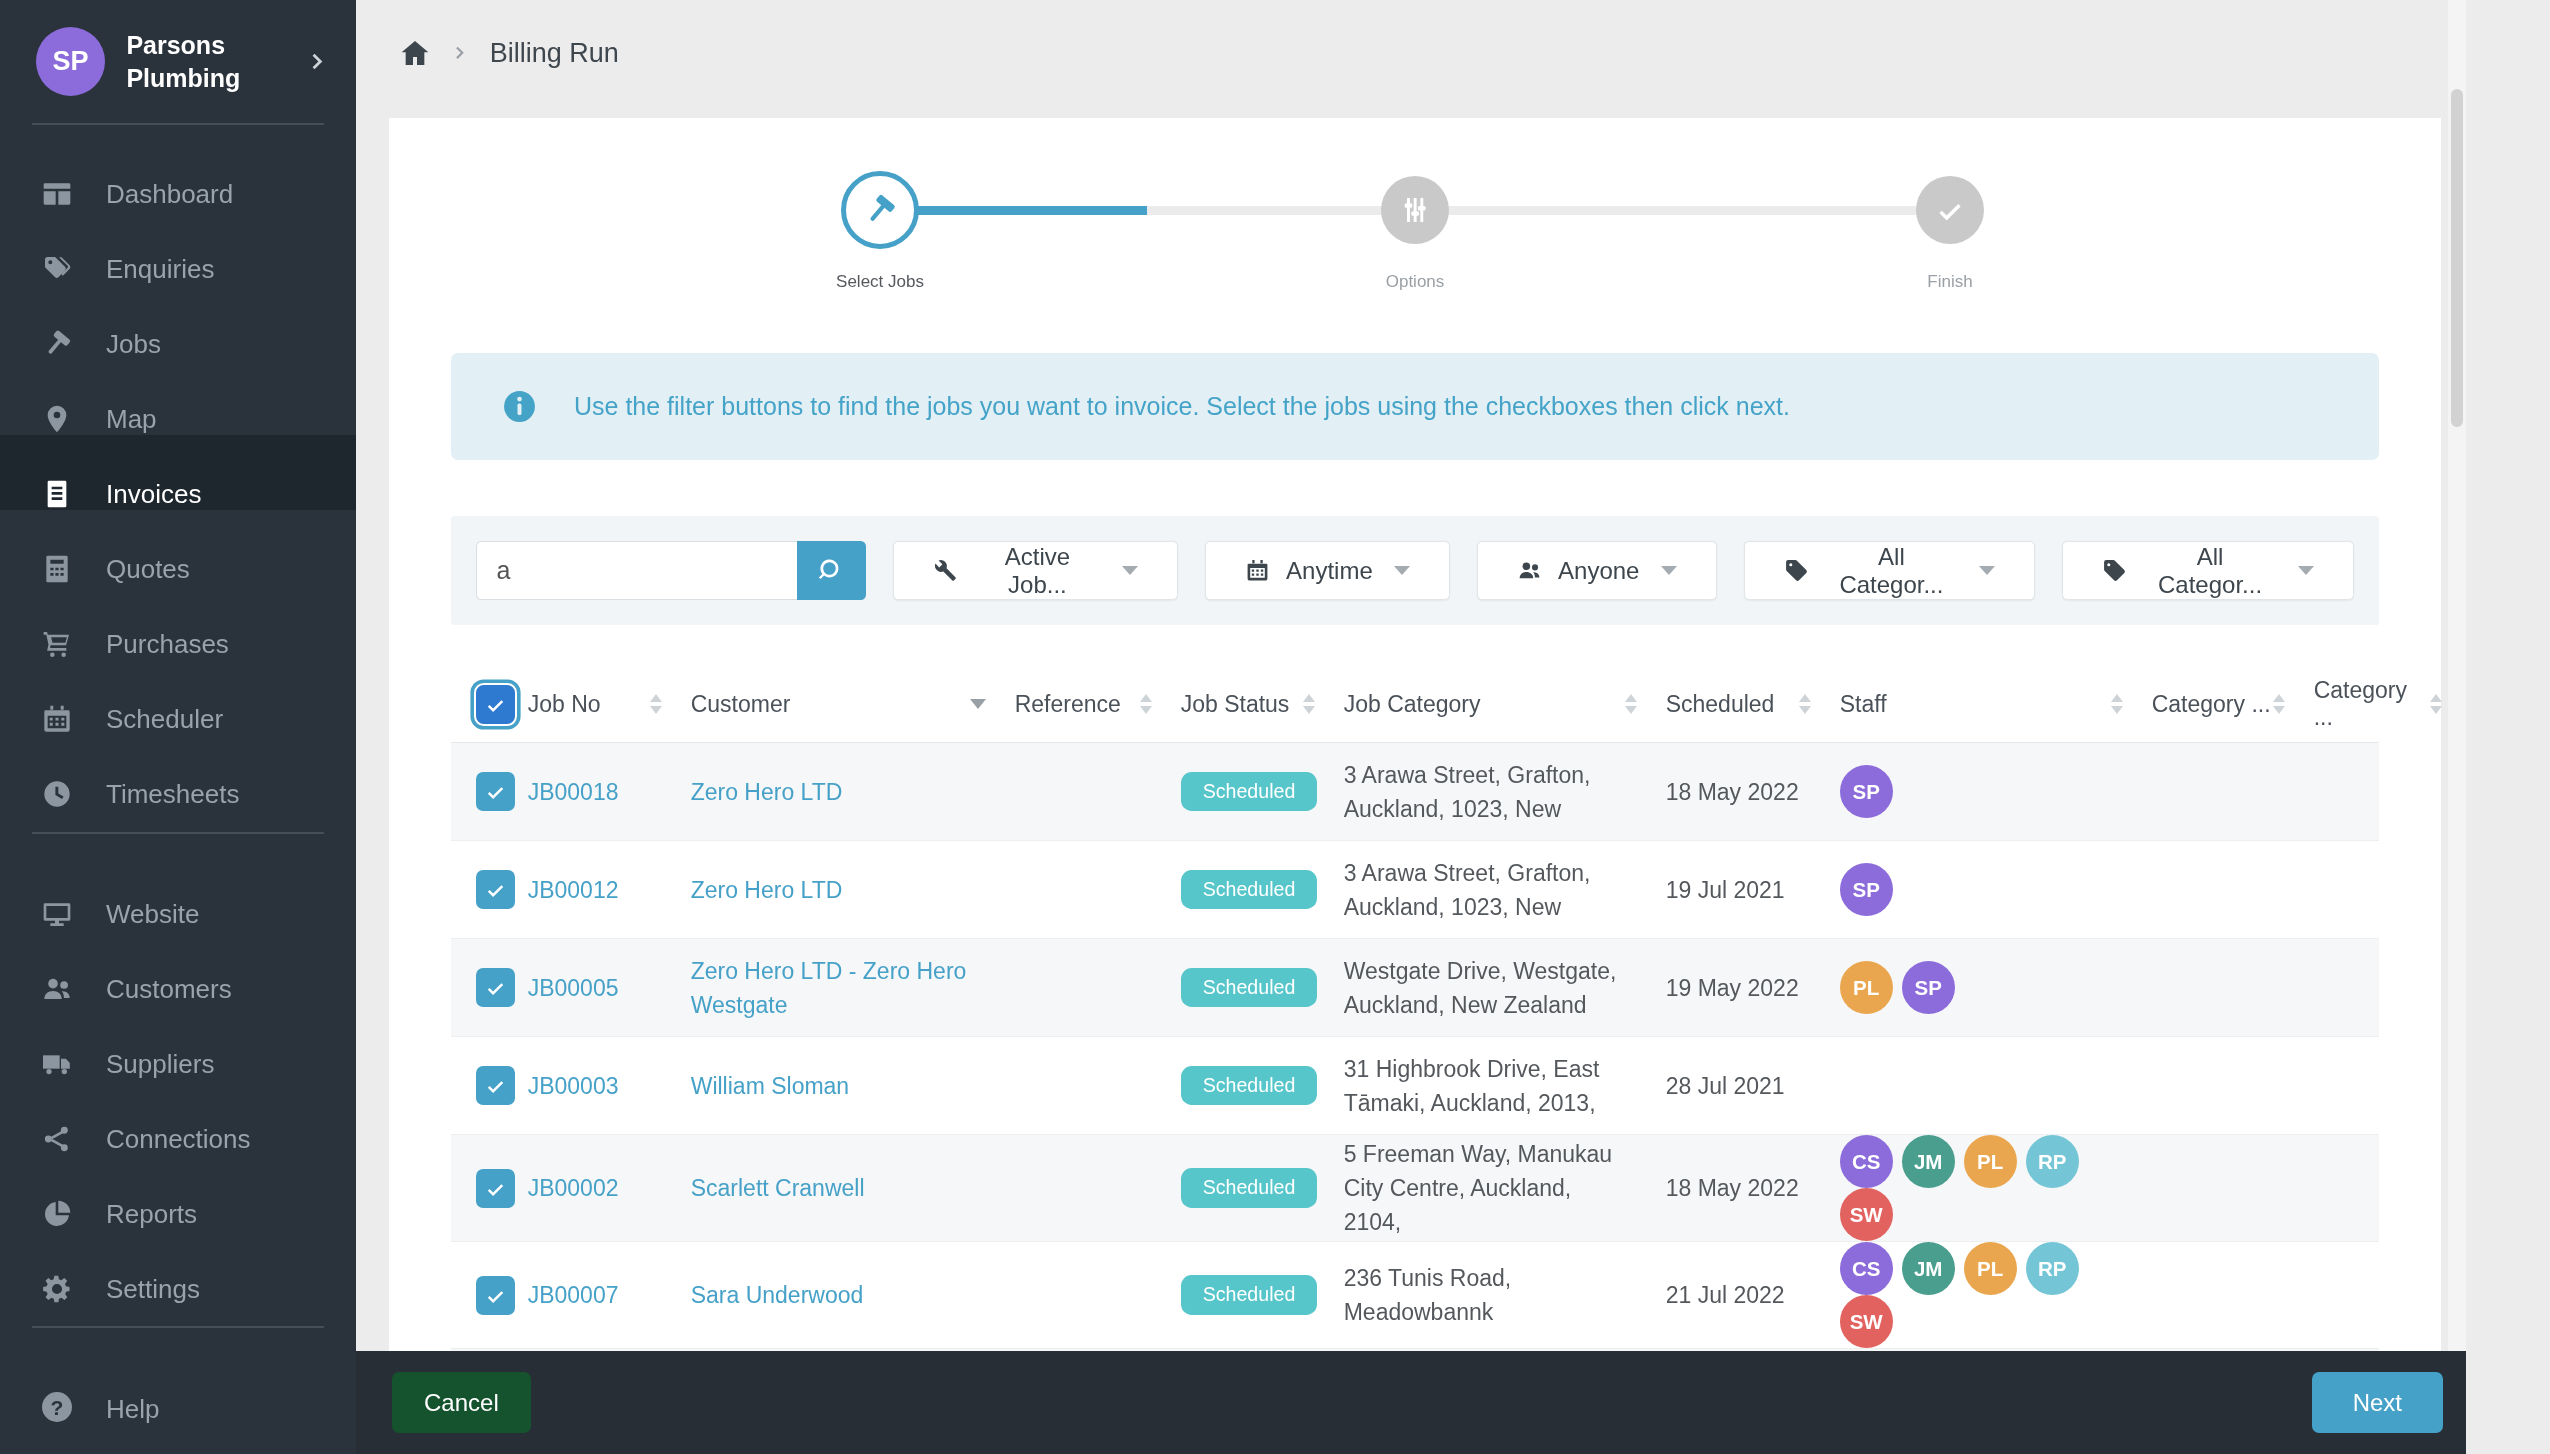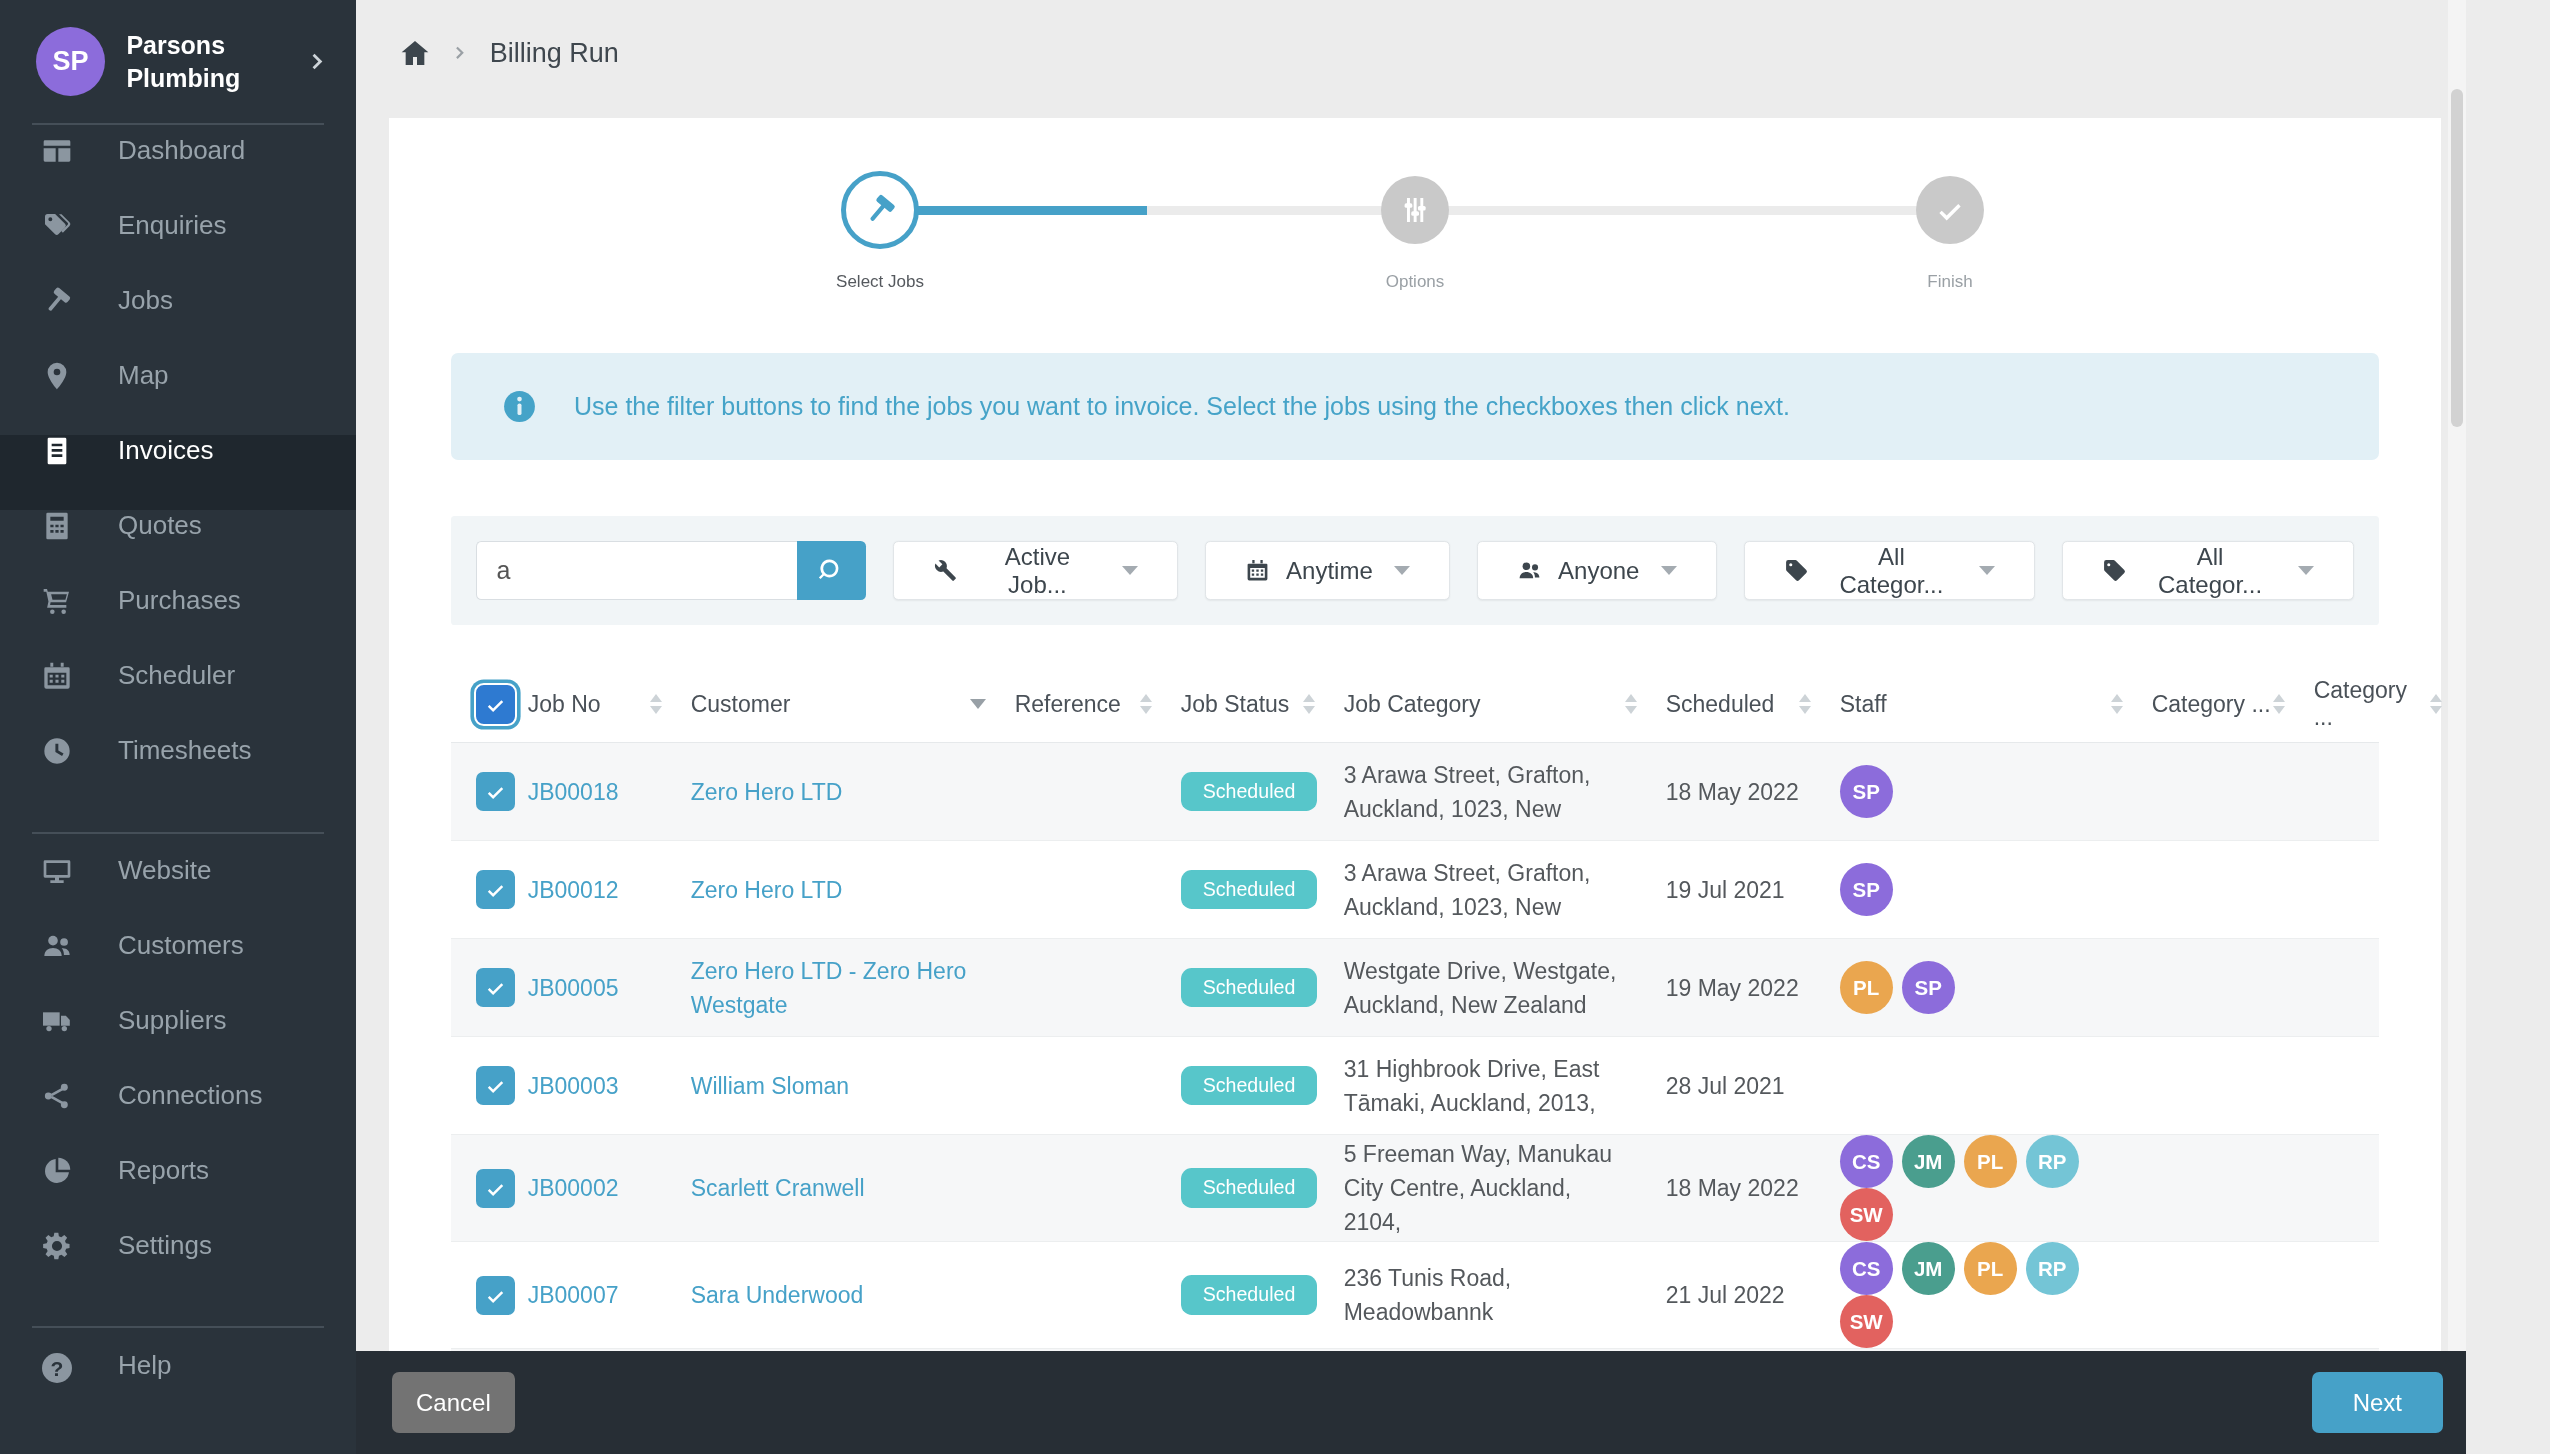--- a/index.html
+++ b/index.html
@@ -18,21 +18,21 @@
   .sidebar{ width:356px; flex-shrink:0; background:var(--sb-bg,#2a333b); color:var(--sb-text,#98a3ab);
     display:flex; flex-direction:column; position:relative; z-index:5; }
   .sb-header{ display:flex; align-items:center; padding:27px 25px 27px 36px; gap:21.4px; cursor:pointer; }
   .sb-avatar{ width:69px; height:69px; border-radius:50%; background:#8c6cdb; color:#fff;
     font-size:27px; font-weight:bold; display:flex; align-items:center; justify-content:center; flex-shrink:0;}
   .sb-company{ color:#fff; font-size:25px; font-weight:bold; line-height:33px; width:151px; }
   .sb-chevron{ font-size:25px; color:#cdd4d9; margin-left:auto; }
   .sb-divider{ height:1.8px; background:#454f58; margin:0 32px; }
   .sb-divider.mid{ margin:21.4px 32px; }
   .sb-nav{ padding-top:10.7px; }
-  .sb-item{ display:flex; align-items:flex-start; gap:42px; height:75px; padding-left:37px;
+  .sb-item{ display:flex; align-items:flex-end; gap:30px; height:75px; padding-left:37px;
     font-size:26px; color:var(--sb-text,#98a3ab); cursor:pointer; }
   .sb-item .icon{ font-size:32px; color:#8b96a0; width:39px; }
   .sb-item.active{ background:var(--sb-active,#1f272e); color:#fff; }
   .sb-item.active .icon{ color:#fff; }
 
   
   .main{ flex:1; position:relative; background:var(--page-bg,#ececec); overflow:hidden; }
   .breadcrumb{ position:absolute; top:37px; left:43px; display:flex; align-items:center; gap:19.6px;
     font-size:27px; color:#3f474e; }
   .bc-home{ font-size:32px; color:#3d464d; cursor:pointer; }
@@ -112,21 +112,21 @@
   .cb-all svg{ width:23px; height:23px; fill:currentColor; }
 
   
   .scrollbar{ position:absolute; top:0; right:0; bottom:103px; width:18px; background:#f4f4f4; z-index:6; }
   .scroll-thumb{ position:absolute; top:89px; left:2.7px; right:2.7px; height:338px; background:#d2d2d2; border-radius:6.2px; }
 
   
   .footer{ position:absolute; left:0; right:0; bottom:0; height:103px; background:var(--footer-bg,#272e35);
     display:flex; align-items:center; justify-content:space-between; padding:0 23px 0 36px; z-index:10; }
   .btn{ height:61px; border-radius:7.1px; color:#fff; font-size:24px; }
-  .btn-cancel{ background:#737373; padding:0 24px; }
+  .btn-cancel{ background:#14532d; padding:0 32px; }
   .btn-next{ background:var(--accent,#46a1c8); padding:0 41px; }
 </style>
 </head>
 <body>
 
 <div class="app">
 
   <aside class="sidebar">
     <div class="sb-header">
       <div class="sb-avatar">SP</div>

